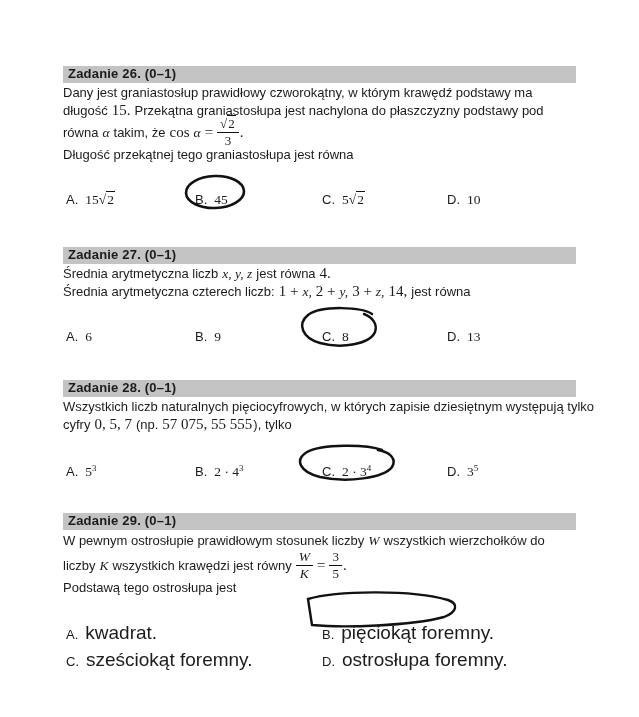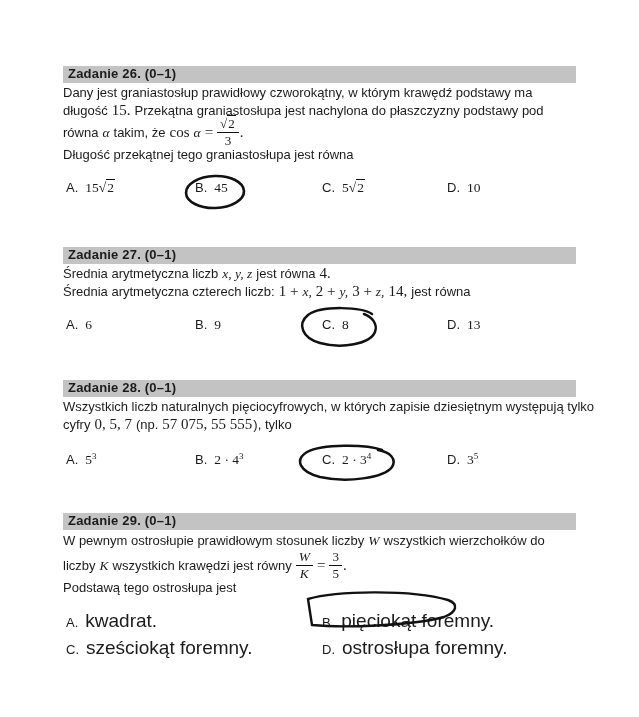--- a/index.html
+++ b/index.html
@@ -26,21 +26,21 @@
   .v { font-family:"Liberation Serif", serif; font-style:italic; font-size:13.5px; }
   .tight { margin-left:-3px; }
   .frac {
     display:inline-flex; flex-direction:column; align-items:center;
     font-family:"Liberation Serif", serif; font-size:13px; line-height:14px;
   }
   .fnum { display:block; border-bottom:1px solid #111; padding:0 3px 1px; }
   .fden { display:block; padding-top:1px; }
   .rad { border-top:1.2px solid #111; padding:0 1px; }
   .optrow { position:absolute; left:63px; width:513px; height:22px; }
-  .opt { position:absolute; top:0; white-space:nowrap; }
+  .opt { position:absolute; top:12px; white-space:nowrap; }
   .opt-a { left:3px; } .opt-b { left:132px;text-align:center; } .opt-c { left:259px; } .opt-d { left:384px; }
   .opt-col2 { left:259px; }
   .ol { font-size:13px; }
   .ov { margin-left:7px; }
   .ov-math { font-family:"Liberation Serif", serif; font-size:13.5px; }
   .ov-text { font-family:"Liberation Sans", sans-serif; font-size:19px; }
   sup { font-size:9px; vertical-align:super; line-height:0; }
   .circ { position:absolute; pointer-events:none; }
   .cutbar { position:absolute; left:63px; width:513px; height:6px; top:711px; background:#c3c3c3; }
 </style>

